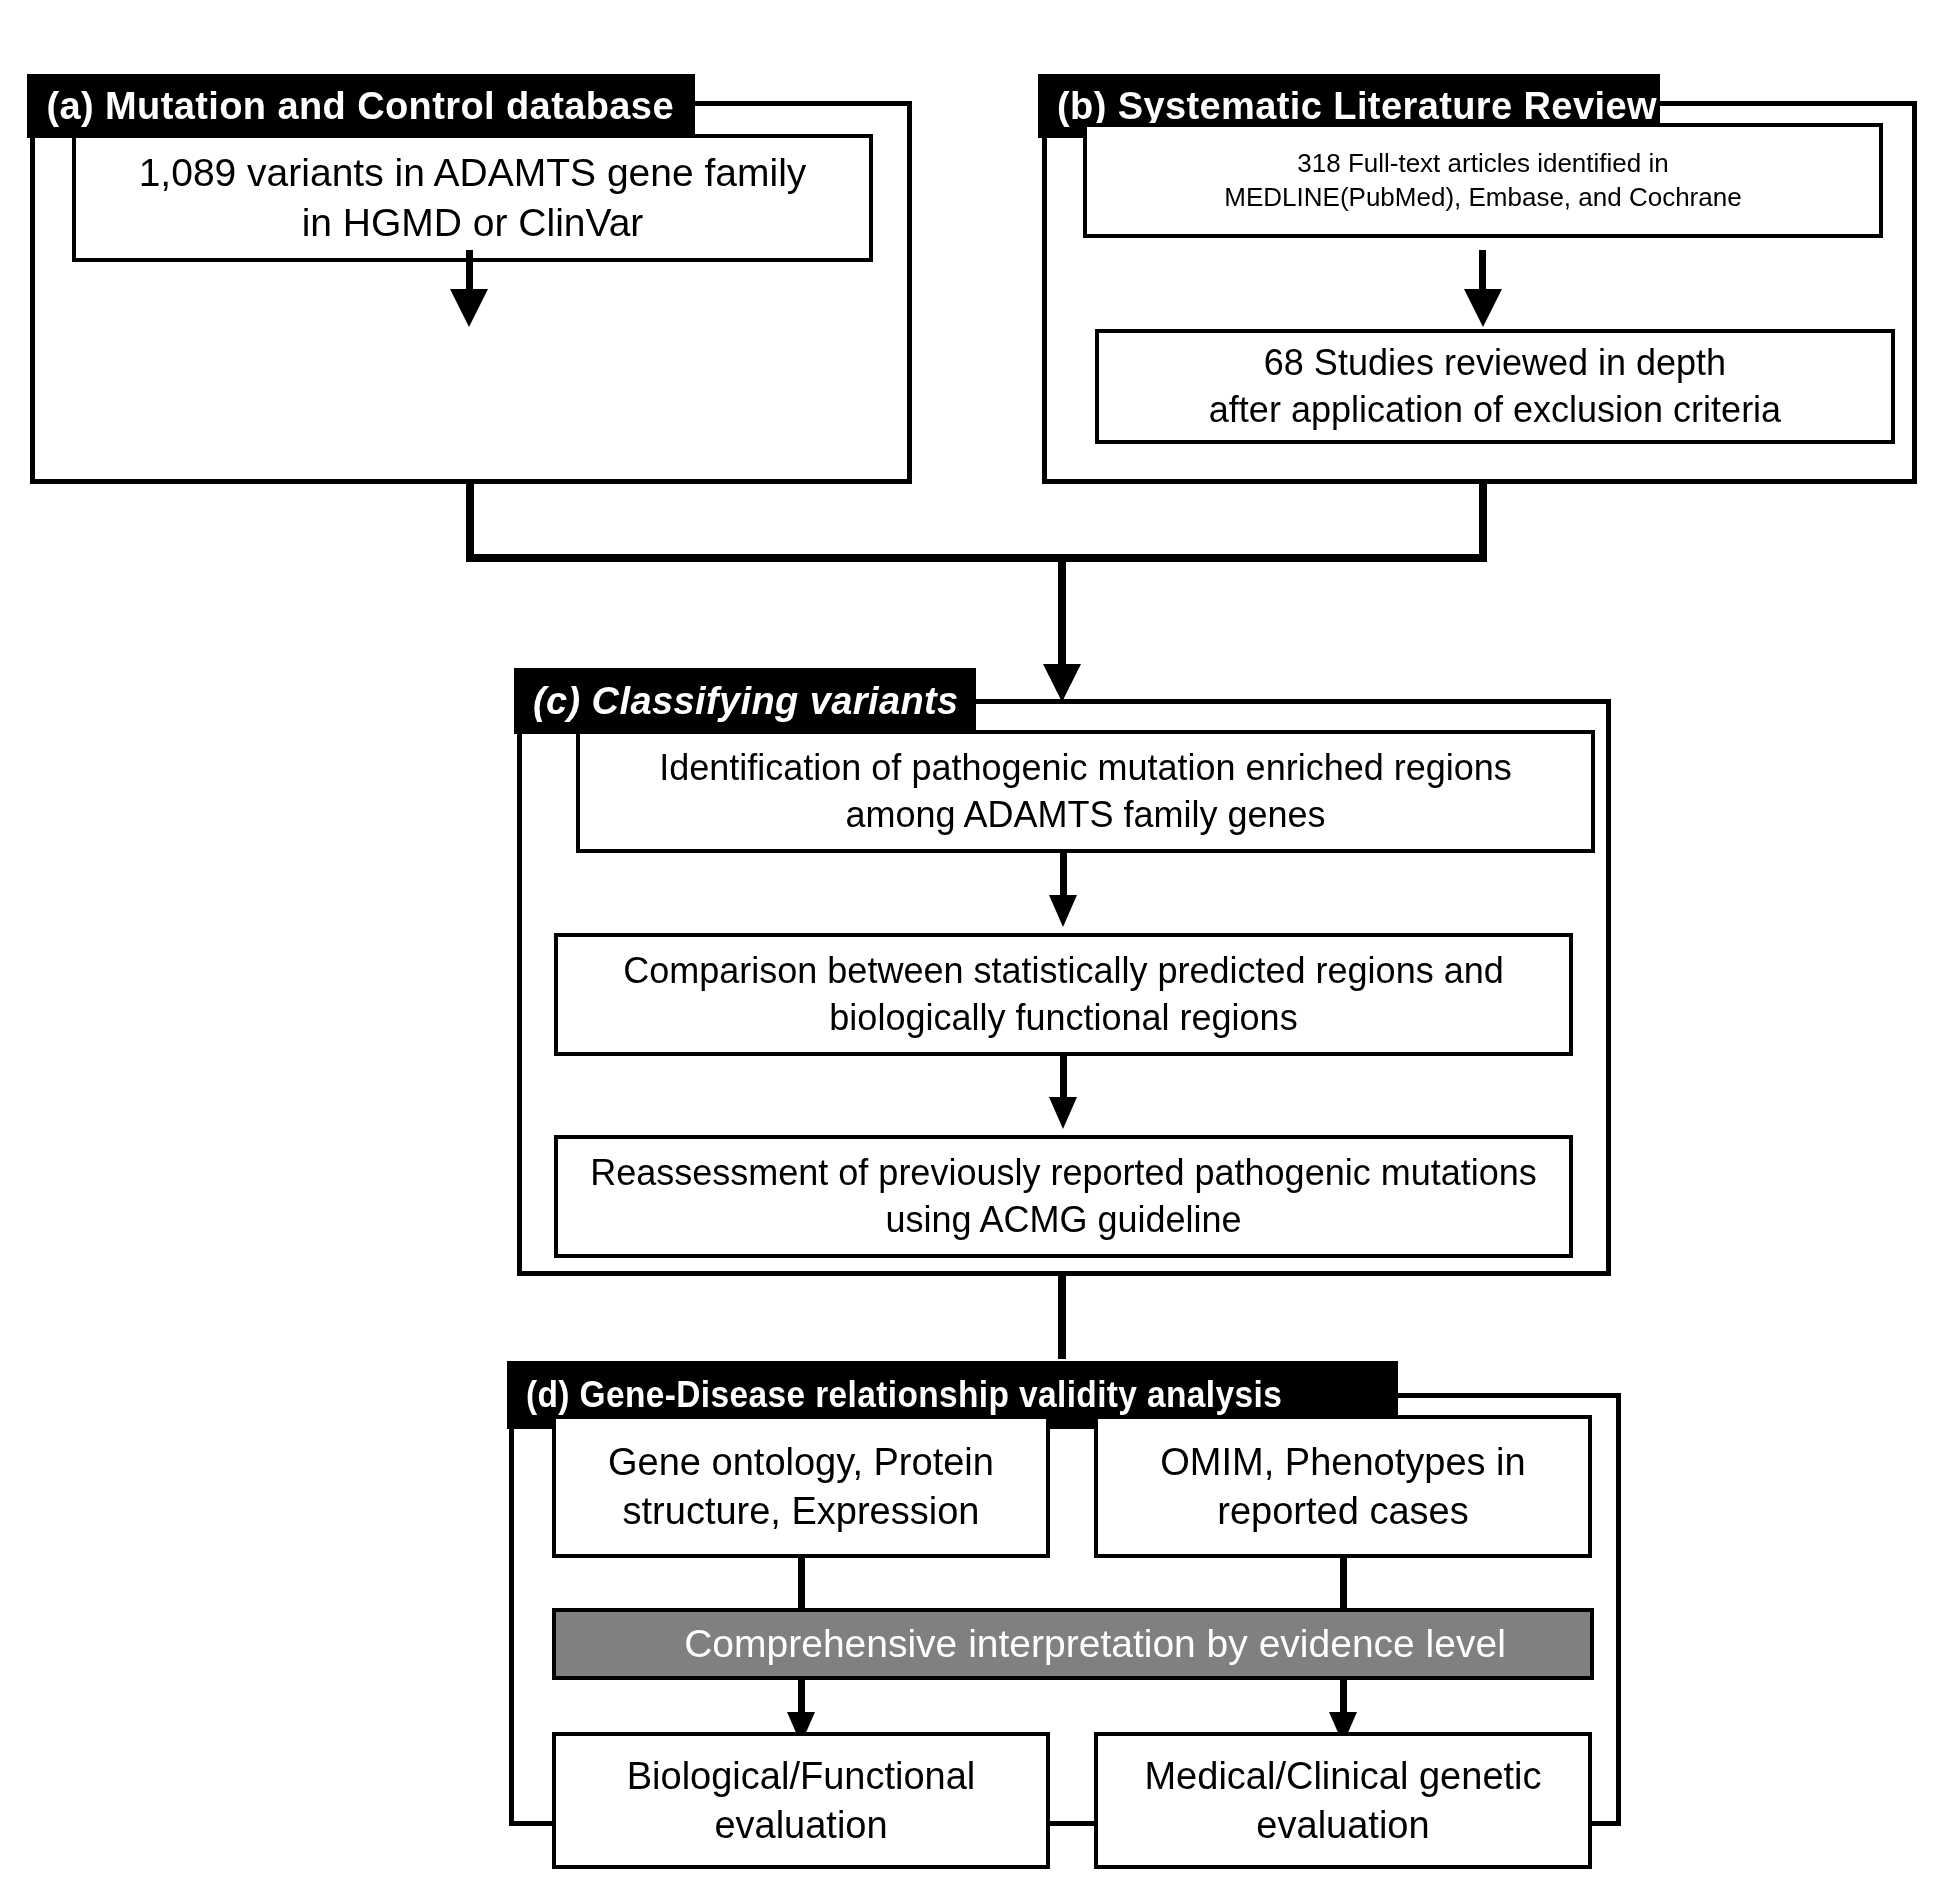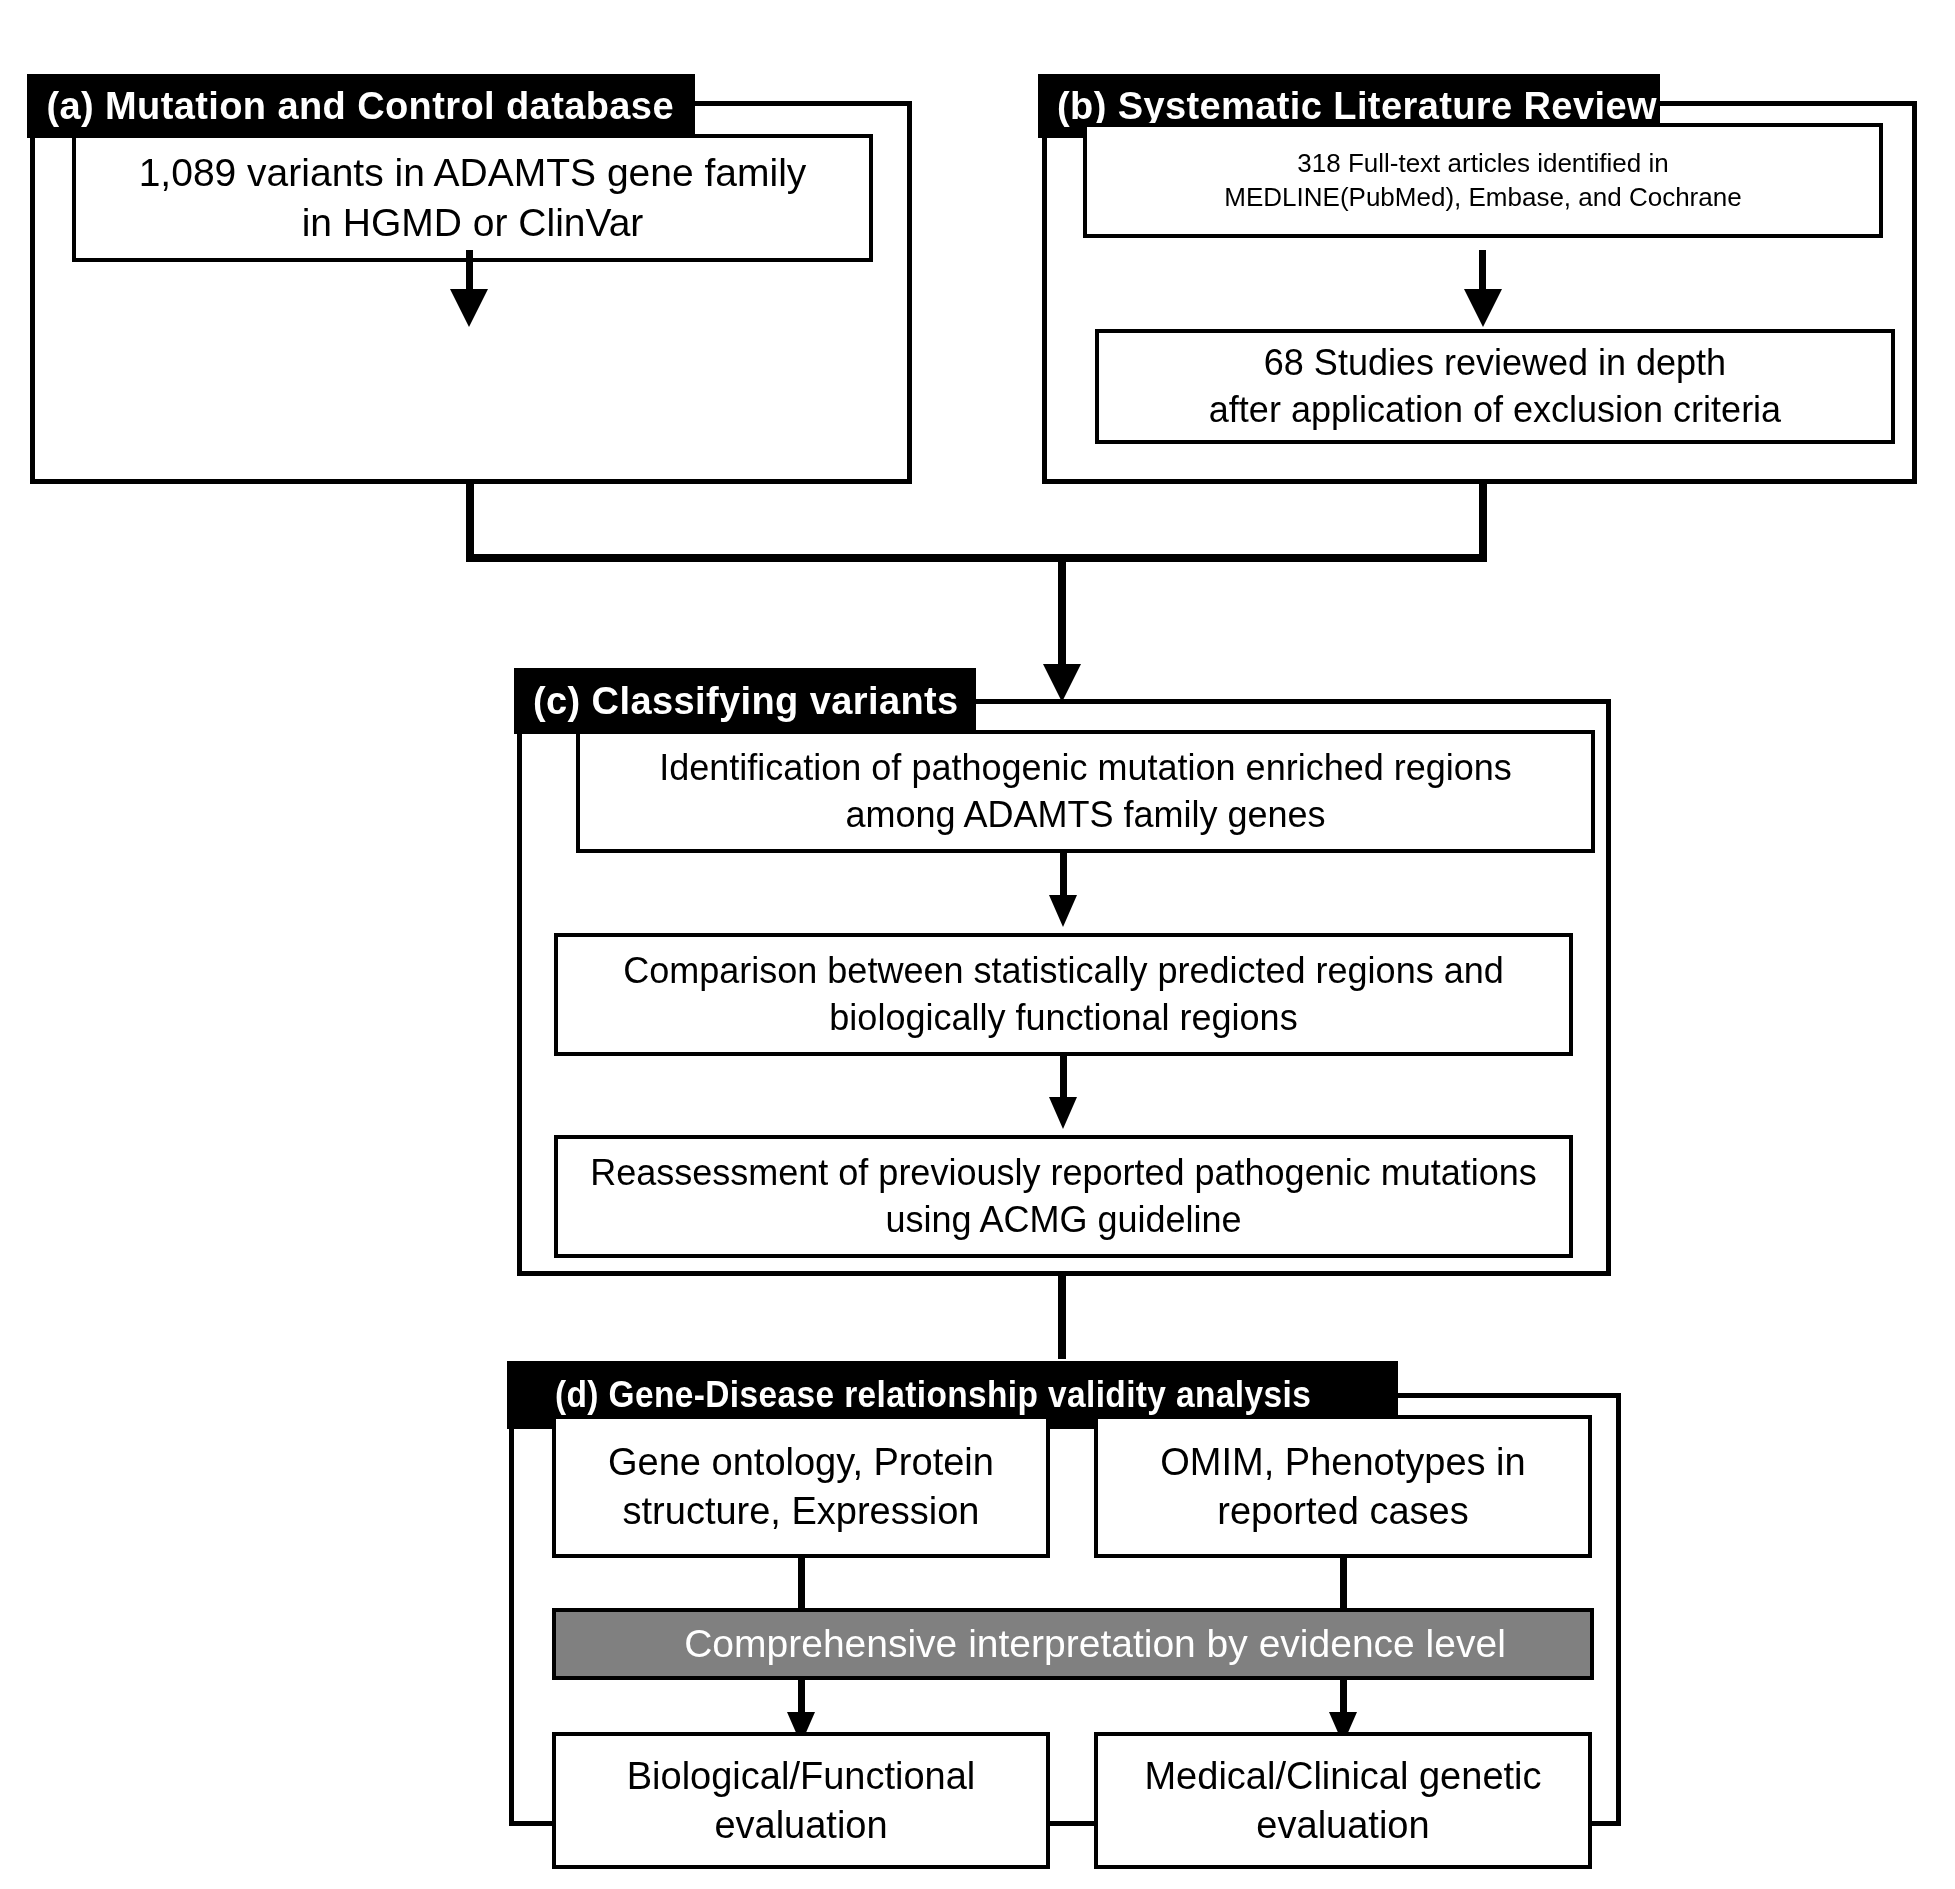--- a/index.html
+++ b/index.html
@@ -126,21 +126,21 @@
   </div>
 
   <div class="abs vline" style="left:466px; top:484px; width:8px; height:78px;"></div>
   <div class="abs vline" style="left:1479px; top:484px; width:8px; height:78px;"></div>
   <div class="abs hline" style="left:466px; top:554px; width:1021px; height:8px;"></div>
   <div class="abs vline" style="left:1058px; top:562px; width:8px; height:123px;"></div>
   <div class="abs arrowhead" style="left:1043px; top:664px;"></div>
 
   <div class="abs panel" style="left:517px; top:699px; width:1094px; height:577px;"></div>
 
-  <div class="abs panel-header" style="left:514px; top:632px; width:462px; height:66px; font-size:38px;">
+  <div class="abs panel-header" style="left:514px; top:632px; width:462px; height:66px; font-size:38px;font-style:italic;">
     <span>(c) Classifying  variants</span>
   </div>
 
   <div class="abs box" style="left:576px; top:730px; width:1019px; height:123px; font-size:36px;">
     <span>Identification of pathogenic mutation enriched regions
 among ADAMTS family genes</span>
   </div>
 
   <div class="abs vline" style="left:1060px; top:853px; width:7.2px; height:51px;"></div>
   <div class="abs arrowhead small" style="left:1049px; top:895px;"></div>
@@ -155,21 +155,21 @@
 
   <div class="abs box" style="left:554px; top:1135px; width:1019px; height:123px; font-size:36px;">
     <span>Reassessment of previously  reported pathogenic mutations
 using ACMG guideline</span>
   </div>
 
   <div class="abs vline" style="left:1058px; top:1276px; width:8px; height:83px;"></div>
 
   <div class="abs panel" style="left:509px; top:1393px; width:1112px; height:433px;"></div>
 
-  <div class="abs panel-header narrow" style="left:507px; top:1325px; width:891px; height:68px; font-size:36px;justify-content:center;">
+  <div class="abs panel-header narrow" style="left:507px; top:1325px; width:891px; height:68px; font-size:36px;">
     <span style="display:inline-block; transform:scaleX(0.93); transform-origin:left center;">(d) Gene-Disease relationship validity analysis</span>
   </div>
 
   <div class="abs box" style="left:552px; top:1415px; width:498px; height:143px; font-size:38px;">
     <span>Gene ontology, Protein
 structure, Expression</span>
   </div>
 
   <div class="abs box" style="left:1094px; top:1415px; width:498px; height:143px; font-size:38px;">
     <span>OMIM, Phenotypes in

